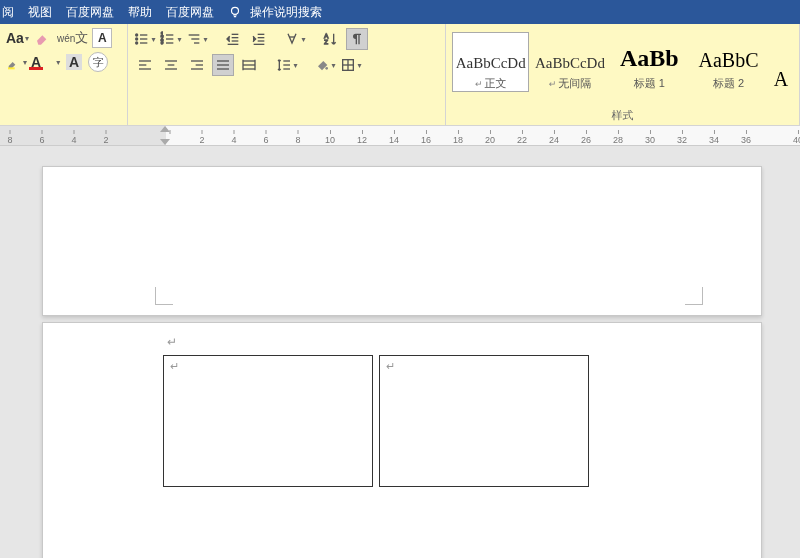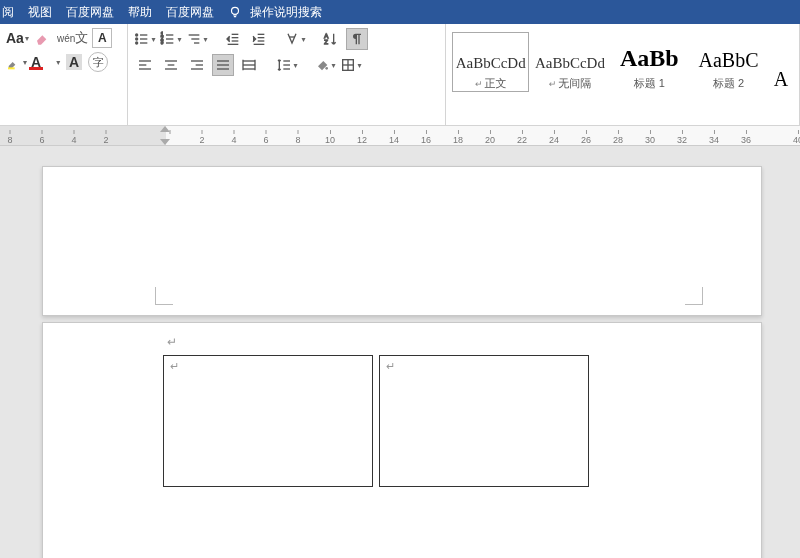--- a/index.html
+++ b/index.html
@@ -23,21 +23,21 @@
     gap: 14px;
     font-size: 12px;
   }
   .menubar .menu-item { cursor: default; }
   .menubar .bulb {
     display: inline-flex; align-items: center; gap: 8px;
   }
   .menubar .bulb svg { width: 14px; height: 14px; }
   
   .ribbon {
-    background: #ffffff;
+    background: #fef9c3;
     border-bottom: 1px solid #d4d4d4;
     height: 102px;
     display: flex;
     align-items: stretch;
   }
   .ribbon-group {
     border-right: 1px solid #d4d4d4;
     display: flex;
     flex-direction: column;
     padding: 4px 6px 0 6px;
@@ -378,20 +378,21 @@
         </div>
         <div class="style-item">
           <div class="style-preview h2">AaBbC</div>
           <div class="style-name">标题 2</div>
         </div>
         <div class="style-item" style="width:24px;overflow:hidden">
           <div class="style-preview h2">A</div>
         </div>
       </div>
     </div>
+    <div class="group-label">样式</div>
   </div>
 </div>
 
 <div class="ruler">
   <div class="shade-left"></div>
   <div class="ruler-marks" id="ruler-marks">
       <div class="ruler-mark" style="left: 10px;"><span class="tick"></span>8</div>
       <div class="ruler-mark" style="left: 42px;"><span class="tick"></span>6</div>
       <div class="ruler-mark" style="left: 74px;"><span class="tick"></span>4</div>
       <div class="ruler-mark" style="left: 106px;"><span class="tick"></span>2</div>

